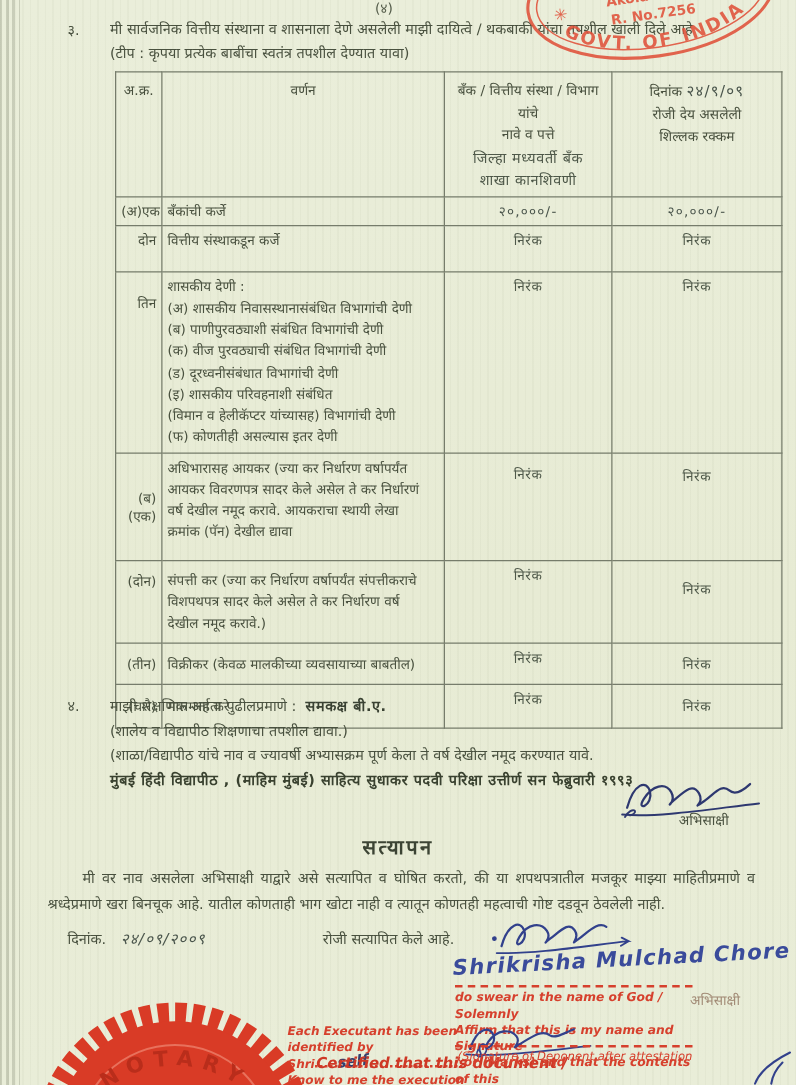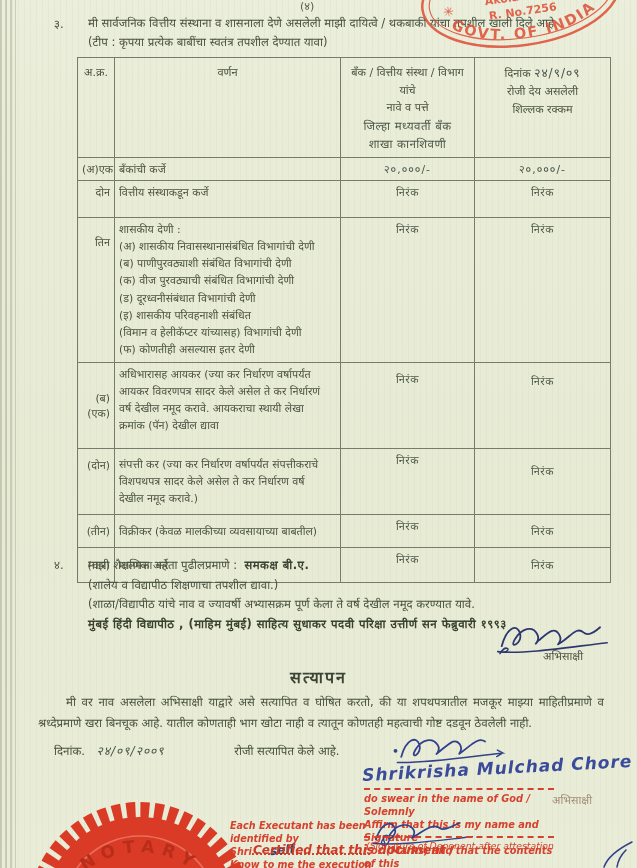--- a/index.html
+++ b/index.html
@@ -66,21 +66,21 @@
   .sig3 { top:816px; left:368px; width:110px; transform:rotate(-2deg); }
   .sig4 { top:840px; left:592px; width:45px; }
 
   
   .vtitle { top:666px; left:0; width:637px; text-align:center; font-size:16px; font-weight:bold;
             letter-spacing:2px; color:#3c4434; }
   .vbody { top:692px; left:38px; width:566px; font-size:11.5px; line-height:1.85; text-align:justify;
            text-indent:28px; }
   .dateline { top:742px; left:54px; font-size:11.5px; }
   .dateline .dl-date { margin:0 14px 0 8px;font-style:italic; }
-  .dateline .dl-suffix { margin-left:52px; }
+  .dateline .dl-suffix { margin-left:76px; }
 
   
   .hw-name { top:758px; left:362px; font-size:17px; transform:rotate(-3deg); letter-spacing:1px; }
   .stamp-red { color:#d6402d; font-weight:bold; font-style:italic; }
   .stamp-identified { top:820px; left:230px; width:152px; font-size:9.6px; line-height:1.35; }
   .dotline { display:inline-block; border-bottom:2px dotted #d6402d; width:118px; position:relative; }
   .dotline .selfhw { position:absolute; left:18px; top:-11px; font-size:12px; color:#34406f;
                      font-style:italic; transform:rotate(-6deg); font-weight:bold; }
   .certified { top:843px; left:253px; font-size:12px; font-weight:800; color:#ce3826; font-style:italic; }
   .stamp-swear { top:788px; left:364px; width:200px; font-size:9.8px; line-height:1.33; }
@@ -111,21 +111,21 @@
       <text x="28" y="62" font-size="13" font-weight="bold">✳</text>
       <text x="107" y="56" font-size="11" font-weight="bold" text-anchor="middle">Akola Distt.</text>
       <text x="107" y="71" font-size="11" font-weight="bold" text-anchor="middle">R. No.7256</text>
       <path id="govArc" d="M 26,66 A 86,42 0 0 0 188,66" fill="none" stroke="none"></path>
       <text font-size="14.5" font-weight="bold" letter-spacing="2">
         <textPath href="#govArc" startOffset="50%" text-anchor="middle">GOVT. OF INDIA</textPath>
       </text>
     </svg>
   </div>
 
-  <div class="abs" style="top:57px; left:77px;">
+  <div class="abs" style="top:57px; left:92px;">
     <table class="liab">
       <tbody>
           <tr class="hdr">
         <td class="c-sr">अ.क्र.</td>
         <td class="c-desc">वर्णन</td>
         <td class="c-a1">
           <div class="descline">बँक / वित्तीय संस्था / विभाग यांचे</div>
           <div class="descline">नावे व पत्ते</div>
           <div class="descline hw">जिल्हा मध्यवर्ती बँक</div>
           <div class="descline hw">शाखा कानशिवणी</div>

